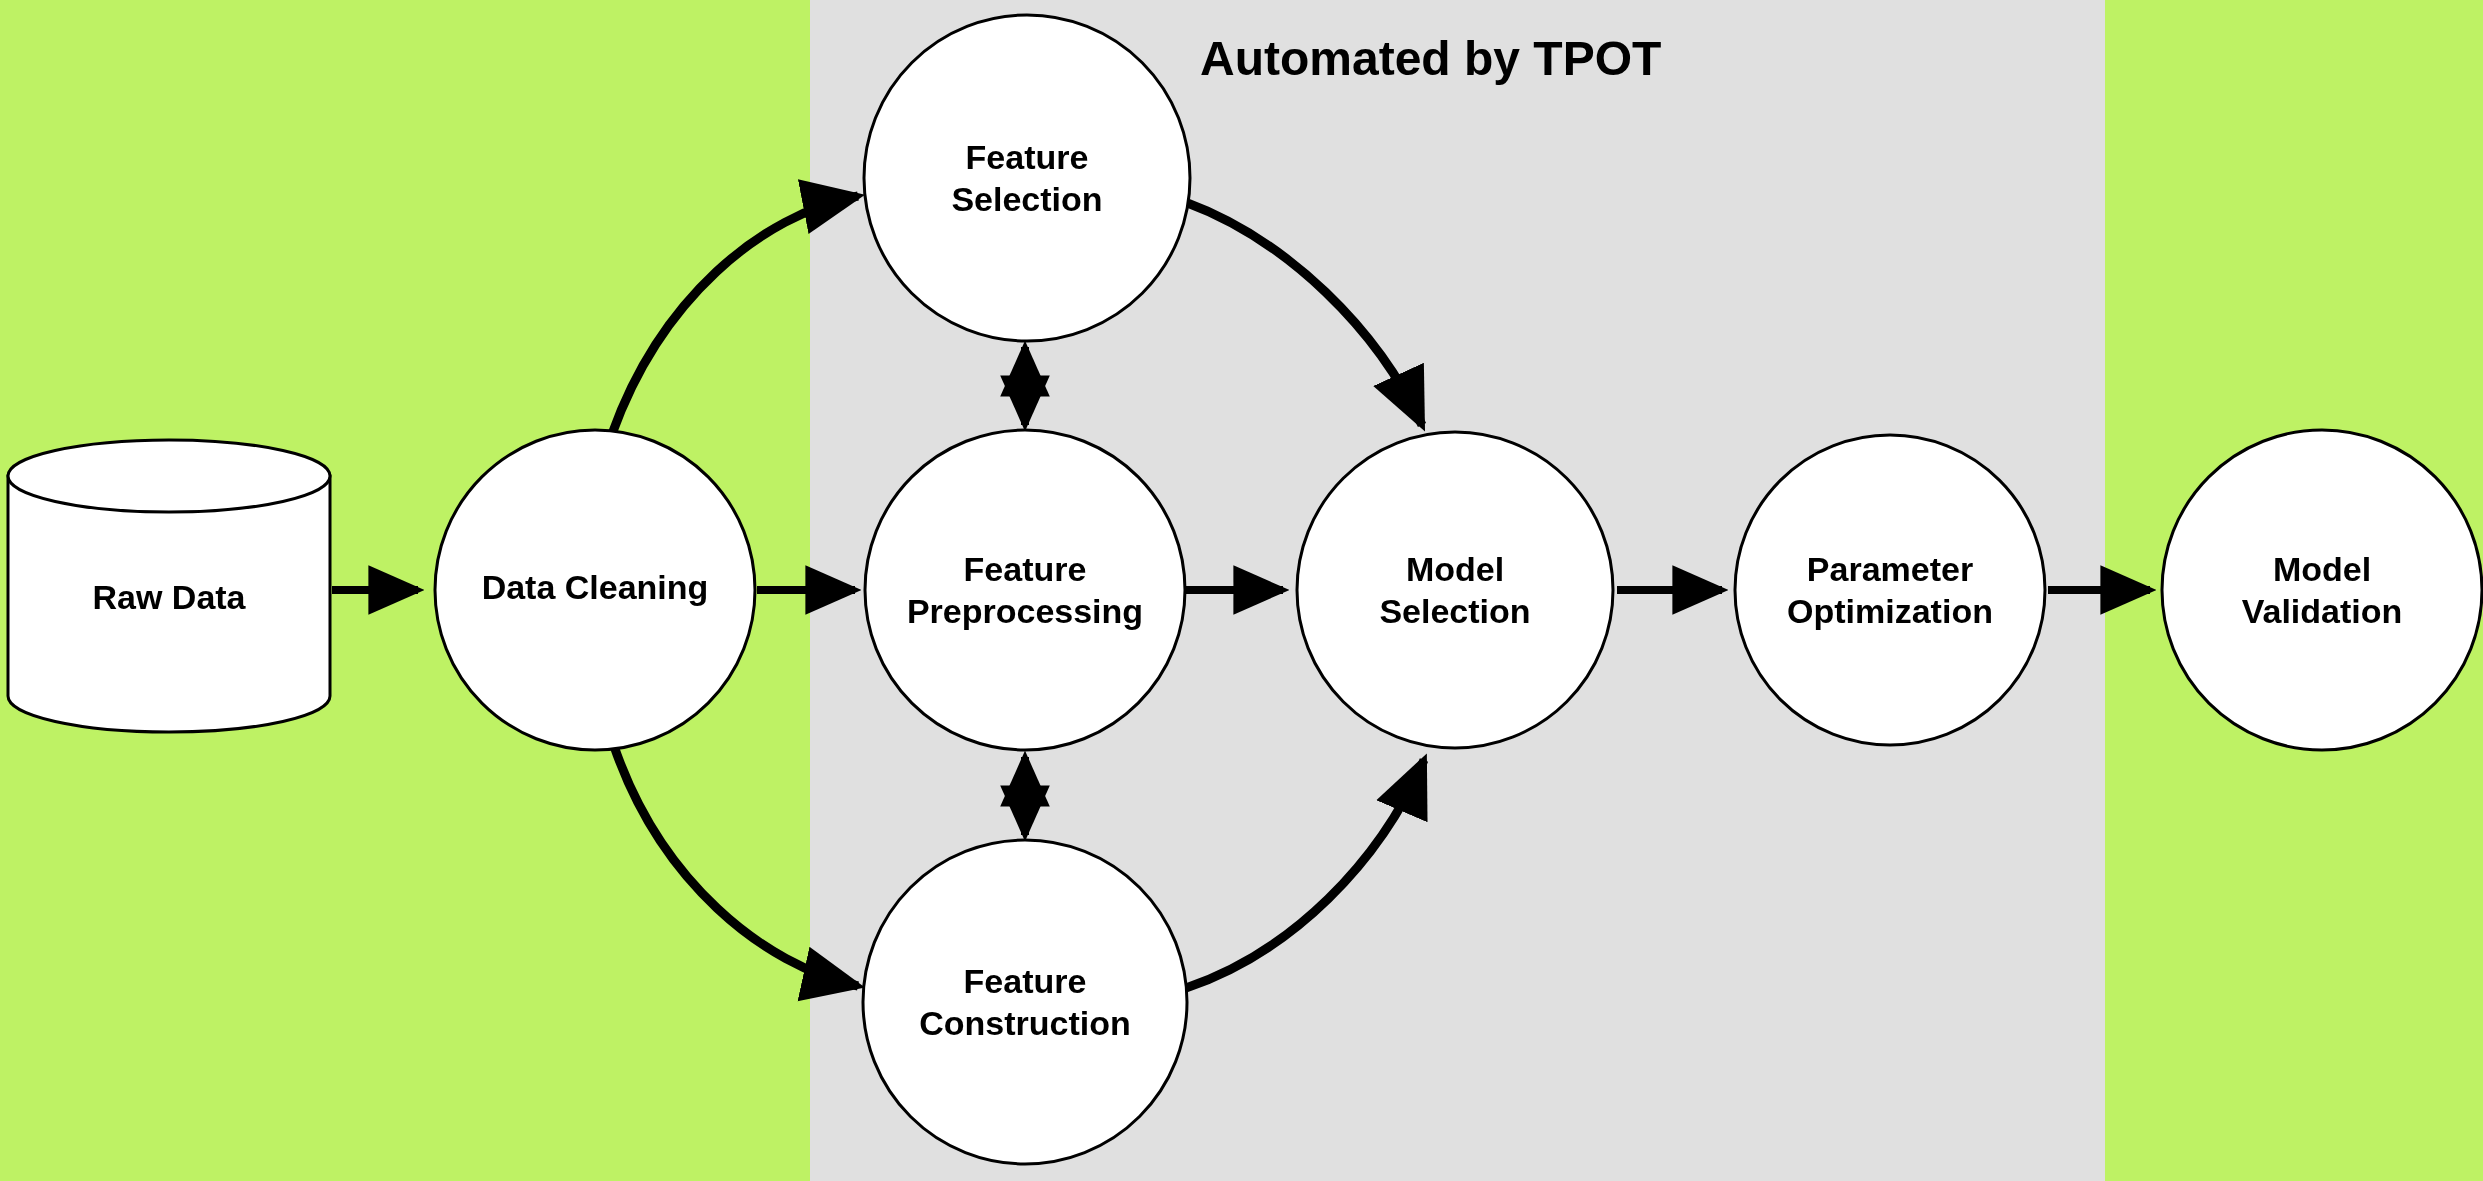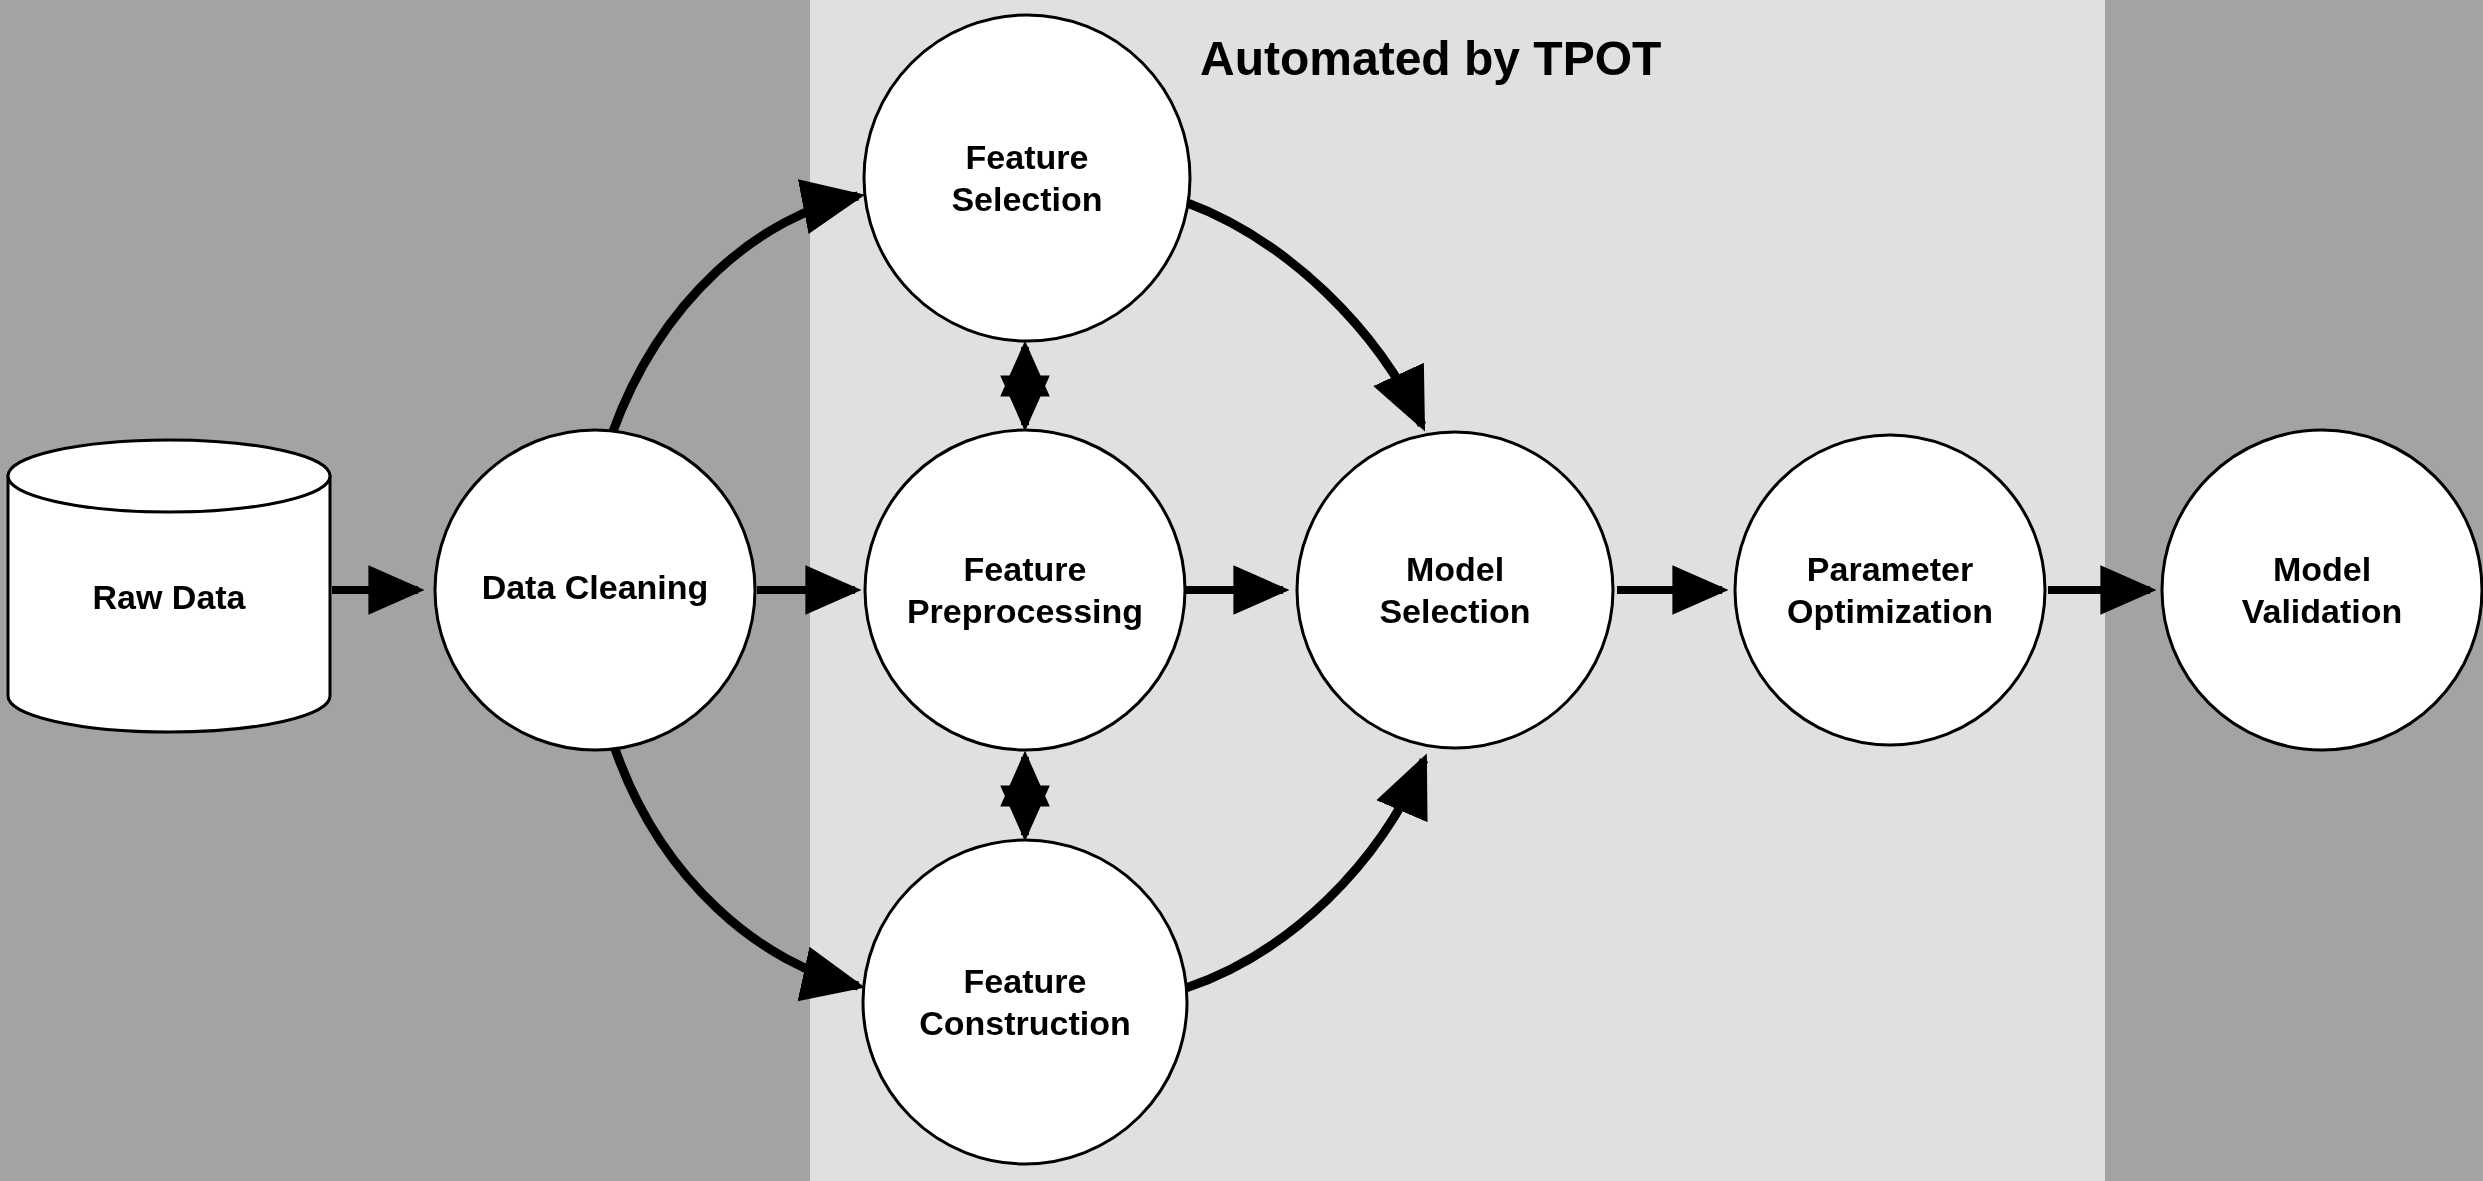--- a/index.html
+++ b/index.html
@@ -4,21 +4,21 @@
 <style>
   html, body {
     margin: 0;
     padding: 0;
     background: #ffffff;
   }
   #canvas {
     position: relative;
     width: 2483px;
     height: 1181px;
-    background: #a3a3a3;
+    background: #bef264;
     overflow: hidden;
     font-family: "Liberation Sans", sans-serif;
   }
   svg#diagram {
     display: block;
     width: 2483px;
     height: 1181px;
   }
   .node-label {
     font-family: "Liberation Sans", sans-serif;

